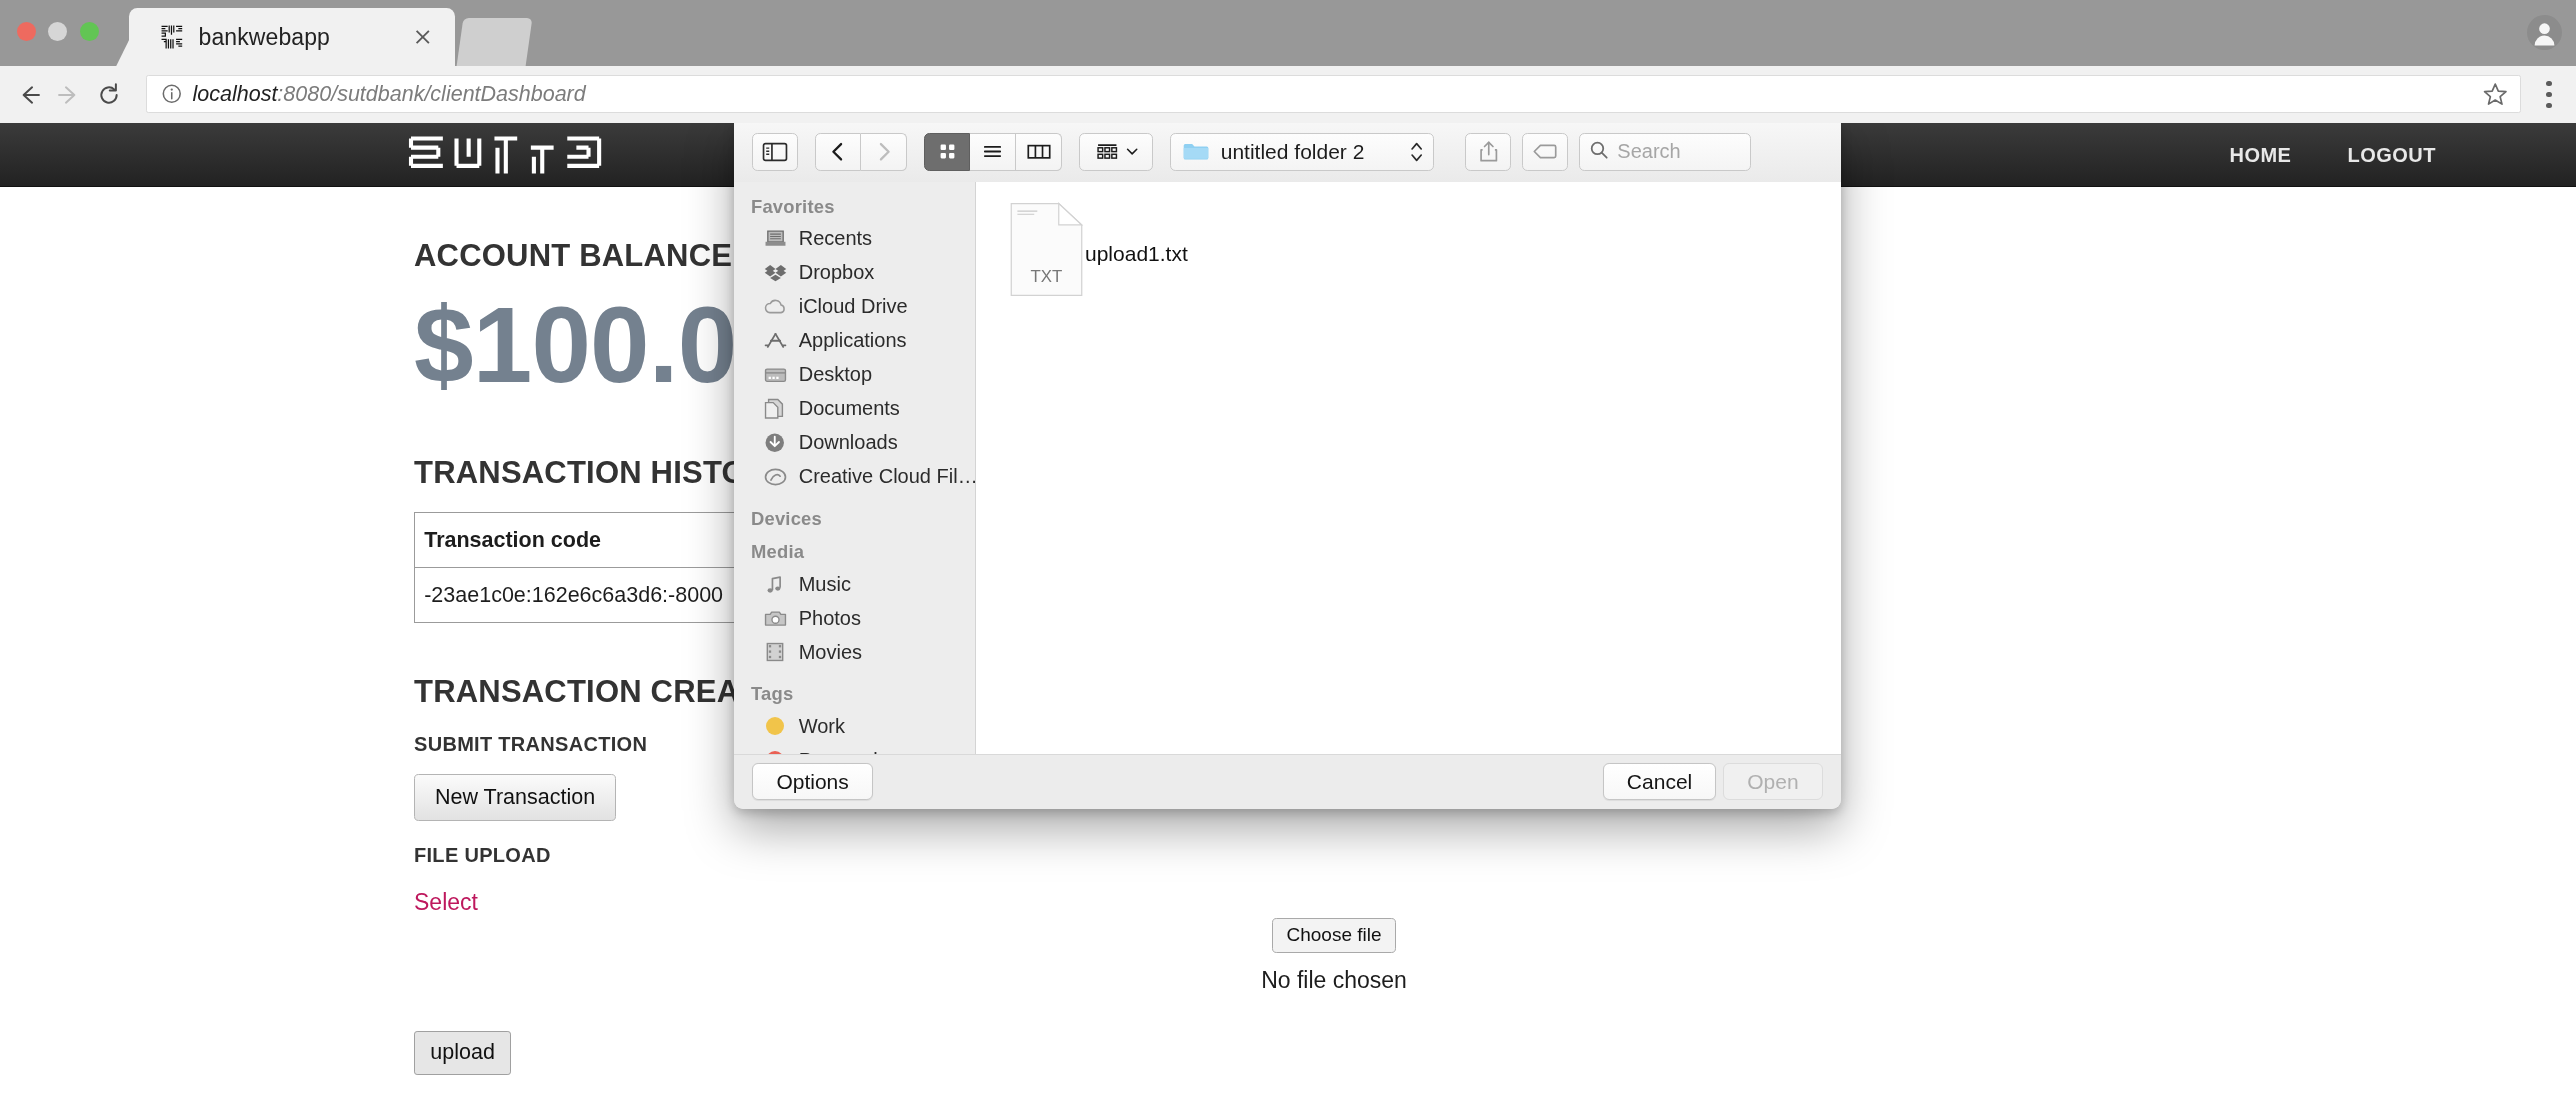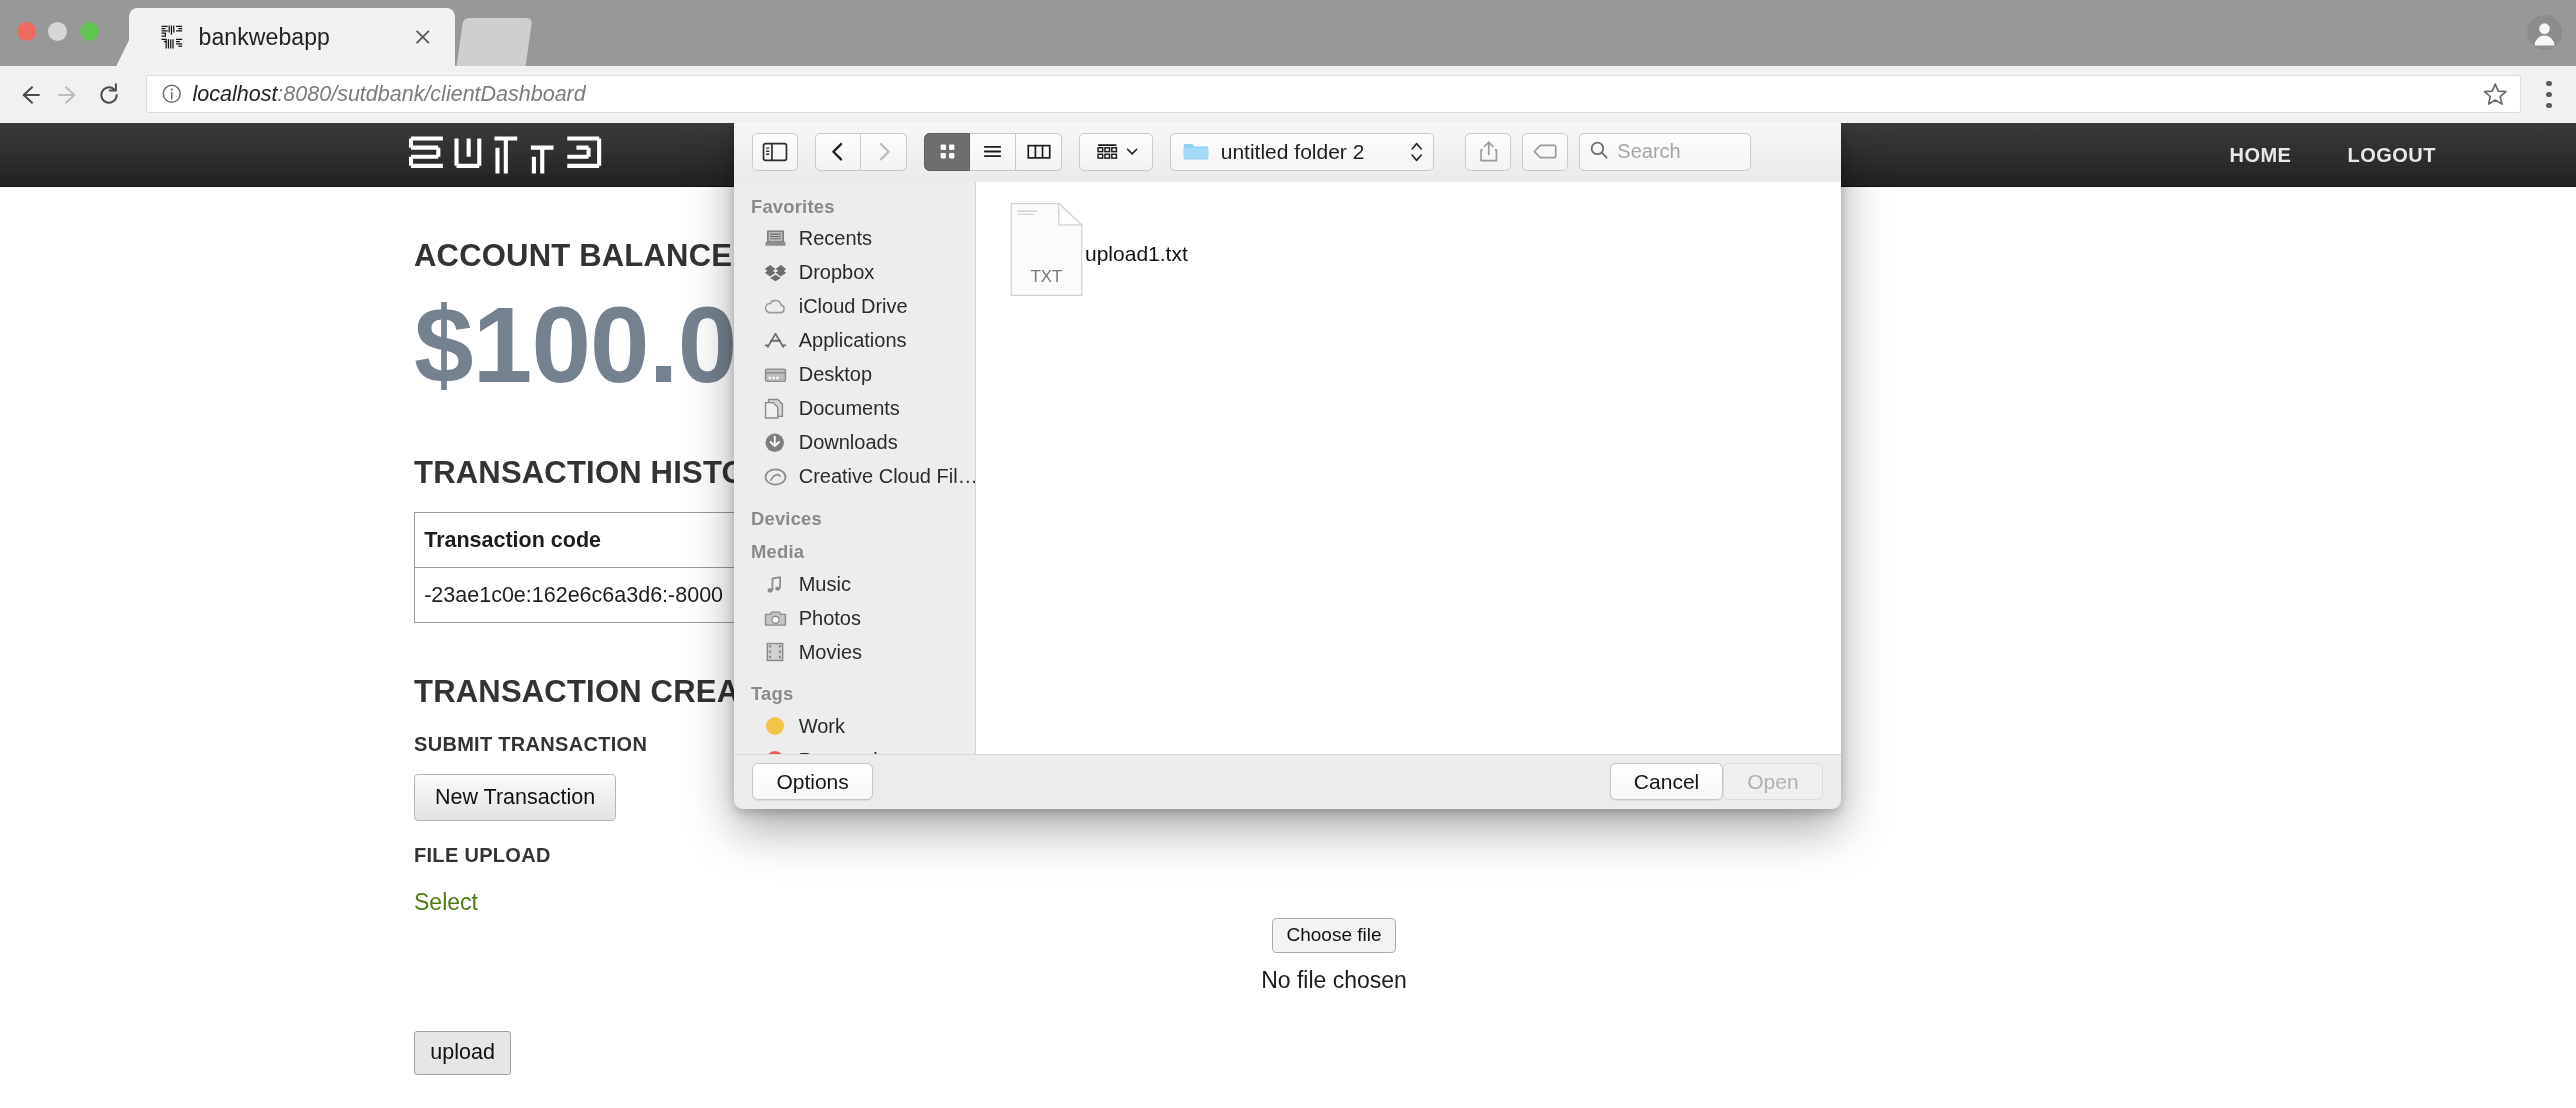--- a/index.html
+++ b/index.html
@@ -123,21 +123,21 @@
     font-size:20px; font-weight:bold; color:#333; letter-spacing:0.3px;
     margin-top:23px;
   }
   .btn-native{
     margin-top:18.4px;
     font-family:"Liberation Sans", sans-serif; font-size:21.5px; color:#111;
     padding:10px 20px;
     background:linear-gradient(#fbfbfb,#e2e2e2);
     border:0.8px solid #b4b4b4; border-radius:4.6px;
   }
-  .lbl{ font-size:23px; color:#4d7c0f; margin-top:21.5px; }
+  .lbl{ font-size:23px; color:#be185d; margin-top:21.5px; }
   .filerow{ margin-top:2px; display:flex; align-items:center; gap:14px;flex-direction:column; }
   .choose{
     font-family:"Liberation Sans", sans-serif; font-size:19px; color:#111;
     padding:5.4px 13px; background:#f3f3f3;
     border:0.8px solid #a9a9a9; border-radius:4.6px;
   }
   .nofile{ font-size:23px; color:#1d1d1d; }
   .btn-upload{
     margin-top:37px;
     font-family:"Liberation Sans", sans-serif; font-size:21.5px; color:#111;
@@ -218,21 +218,21 @@
     display:flex; align-items:center; padding:0 18.4px;
   }
   .dbtn{
     font-family:"Liberation Sans", sans-serif; font-size:21px;
     height:37px; padding:0 23px; border-radius:6.1px;
     background:linear-gradient(#ffffff,#f7f7f7);
     border:0.8px solid #c5c5c5; color:#151515;
     box-shadow:0 0.8px 0.8px rgba(0,0,0,.07);
   }
   .dbtn.disabled{ color:#b0b0b0; background:#f0f0f0; border-color:#dcdcdc; box-shadow:none; }
-  .footer-right{ margin-left:auto; display:flex; gap:0; }
+  .footer-right{ margin-left:auto; display:flex; gap:7px; }
 </style>
 </head>
 <body>
 
 <div class="browser">
 
   <div class="tabstrip">
     <div class="traffic">
       <span class="light red"></span>
       <span class="light yellow"></span>

